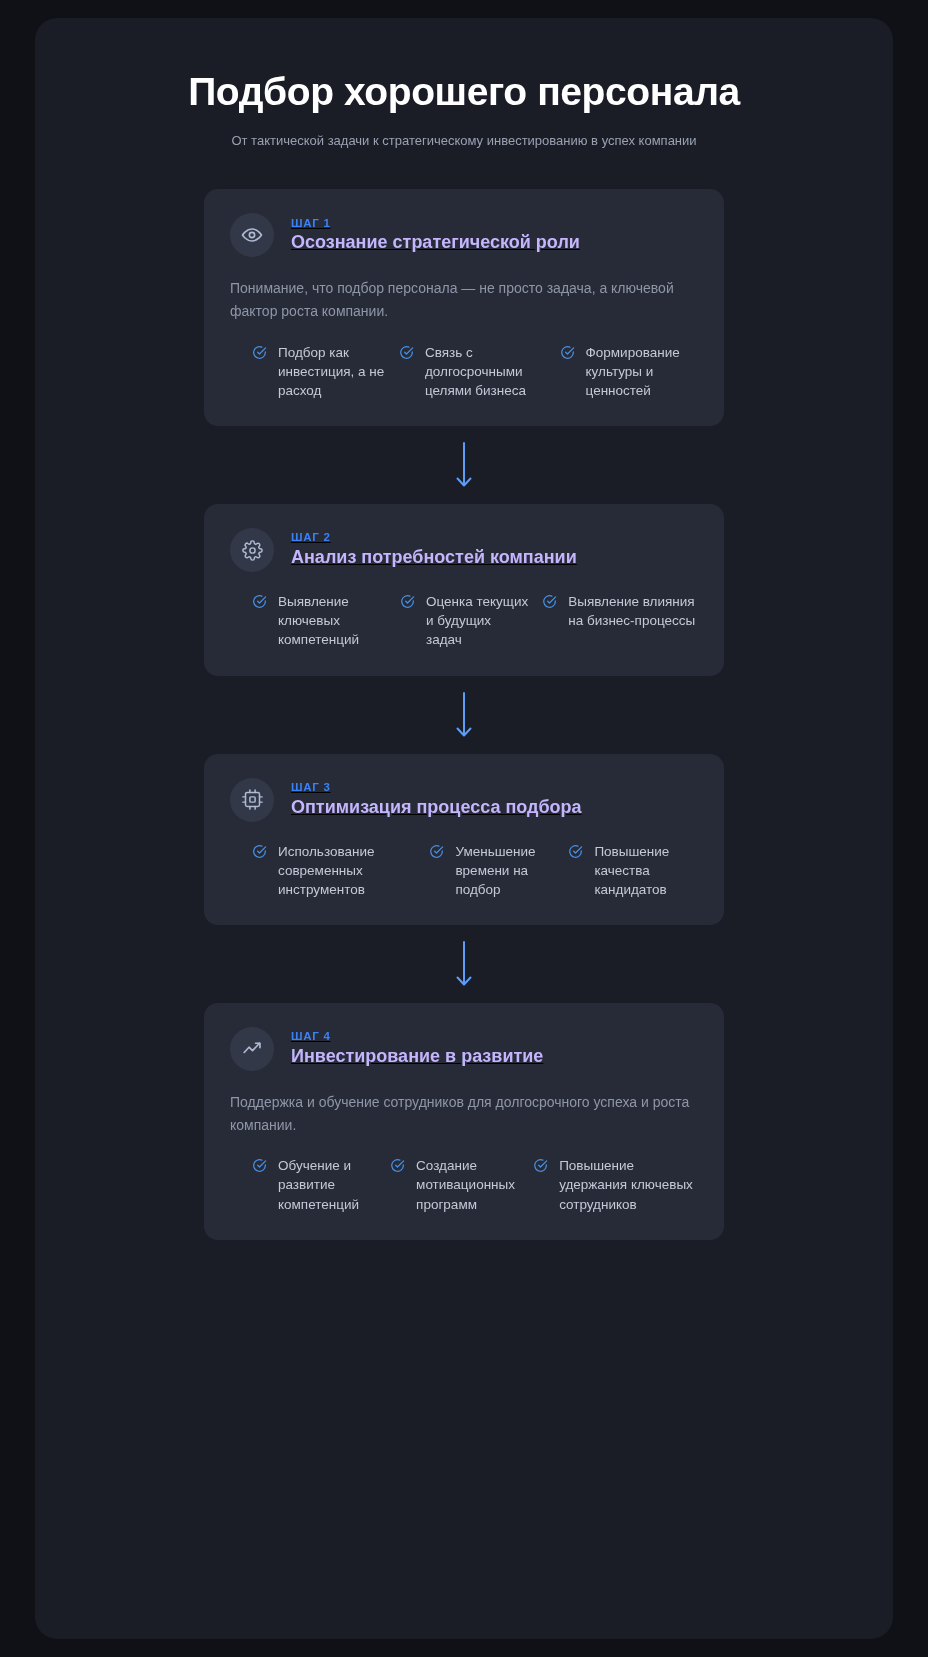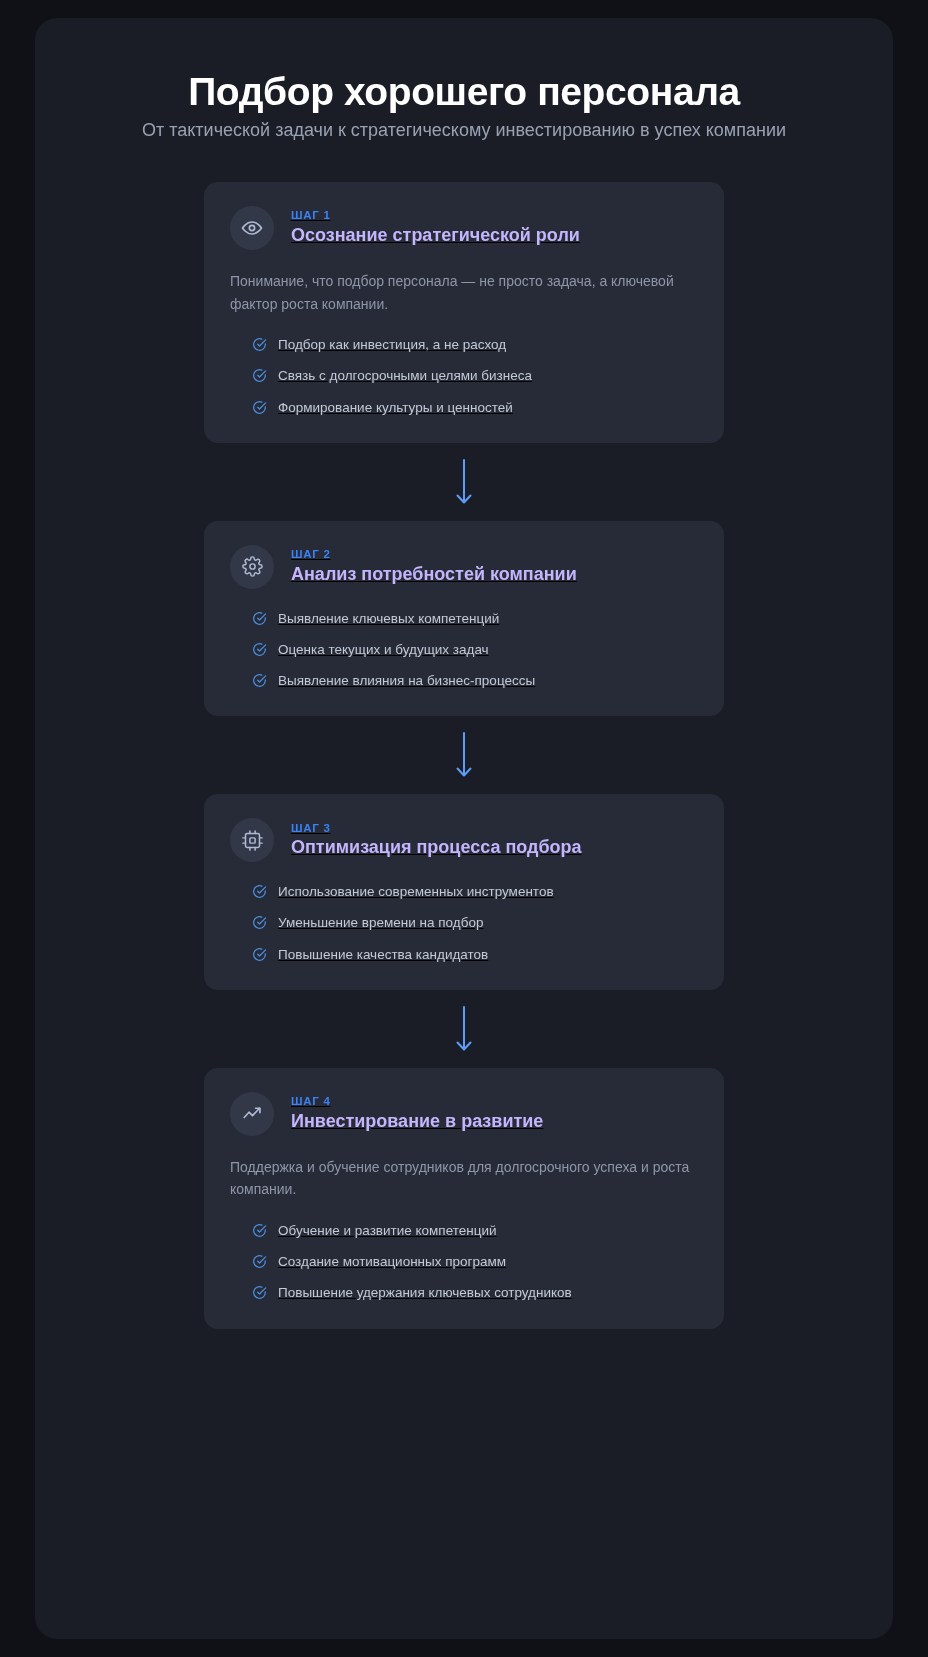--- a/index.html
+++ b/index.html
@@ -36,22 +36,22 @@
     margin-bottom: 40px;
   }
   .title {
     font-size: 39px;
     font-weight: 700;
     color: #ffffff;
     letter-spacing: -0.4px;
     line-height: 1.12;
   }
   .subtitle {
-    margin-top: 4px;
-    font-size: 18px;
+    margin-top: 18px;
+    font-size: 13px;
     color: #99a1b3;
     font-weight: 400;
     line-height: 1.35;
   }
 
   
   .flow {
     width: 520px;
     margin: 0 auto;
   }
@@ -103,24 +103,23 @@
     font-size: 14px;
     line-height: 1.62;
     color: #8e96a8;
     max-width: 470px;
   }
 
   .bullets {
     margin-top: 20px;
     list-style: none;
     display: flex;
-    flex-direction: column;
+    flex-direction: row;
     gap: 12px;
     padding-left: 22px;
-    text-decoration: underline;
   }
   .bullet {
     display: flex;
     align-items: flex-start;
     gap: 11px;
     font-size: 13.5px;
     color: #c3c9d6;
     line-height: 1.42;
   }
   .bullet .check {

